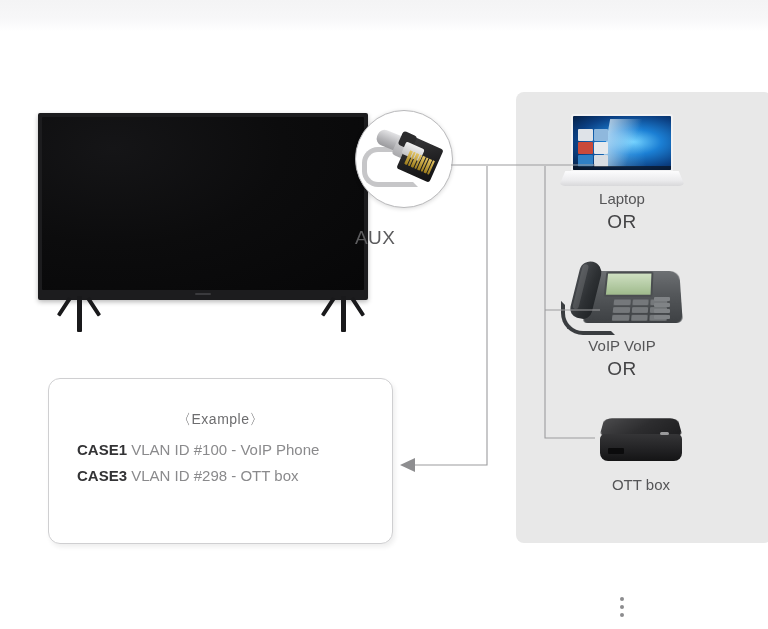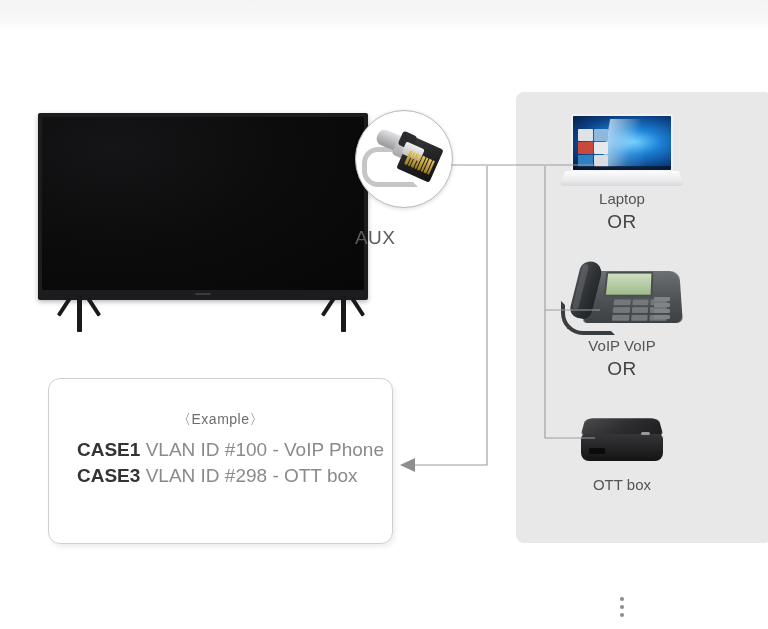--- a/index.html
+++ b/index.html
@@ -393,21 +393,21 @@
     margin-top: 32px;
     font-size: 14px;
     color: #6d6d6f;
     letter-spacing: 0.5px;
   }
   .case-list {
     margin-top: 8px;
     padding-left: 28px;
   }
   .case-row {
-    font-size: 19px;
+    font-size: 15px;
     line-height: 26px;
     white-space: nowrap;
   }
   .case-key {
     font-weight: bold;
     color: #333335;
   }
   .case-val {
     color: #8a8a8c;
   }
@@ -502,21 +502,21 @@
           <i></i>
           <i></i>
           <i></i>
         </div>
       <div class="voip-handset"></div>
     </div>
     <div class="device-caption">VoIP VoIP</div>
     <div class="or-label">OR</div>
   </div>
 
-  <div class="device-block" style="top:318px;">
+  <div class="device-block" style="top:318px;padding-left:19px;">
     <div class="ott">
       <div class="ott-top"></div>
       <div class="ott-front"></div>
       <div class="ott-port"></div>
       <div class="ott-led"></div>
     </div>
     <div class="device-caption">OTT box</div>
   </div>
 
   <div class="ellipsis-dots">

